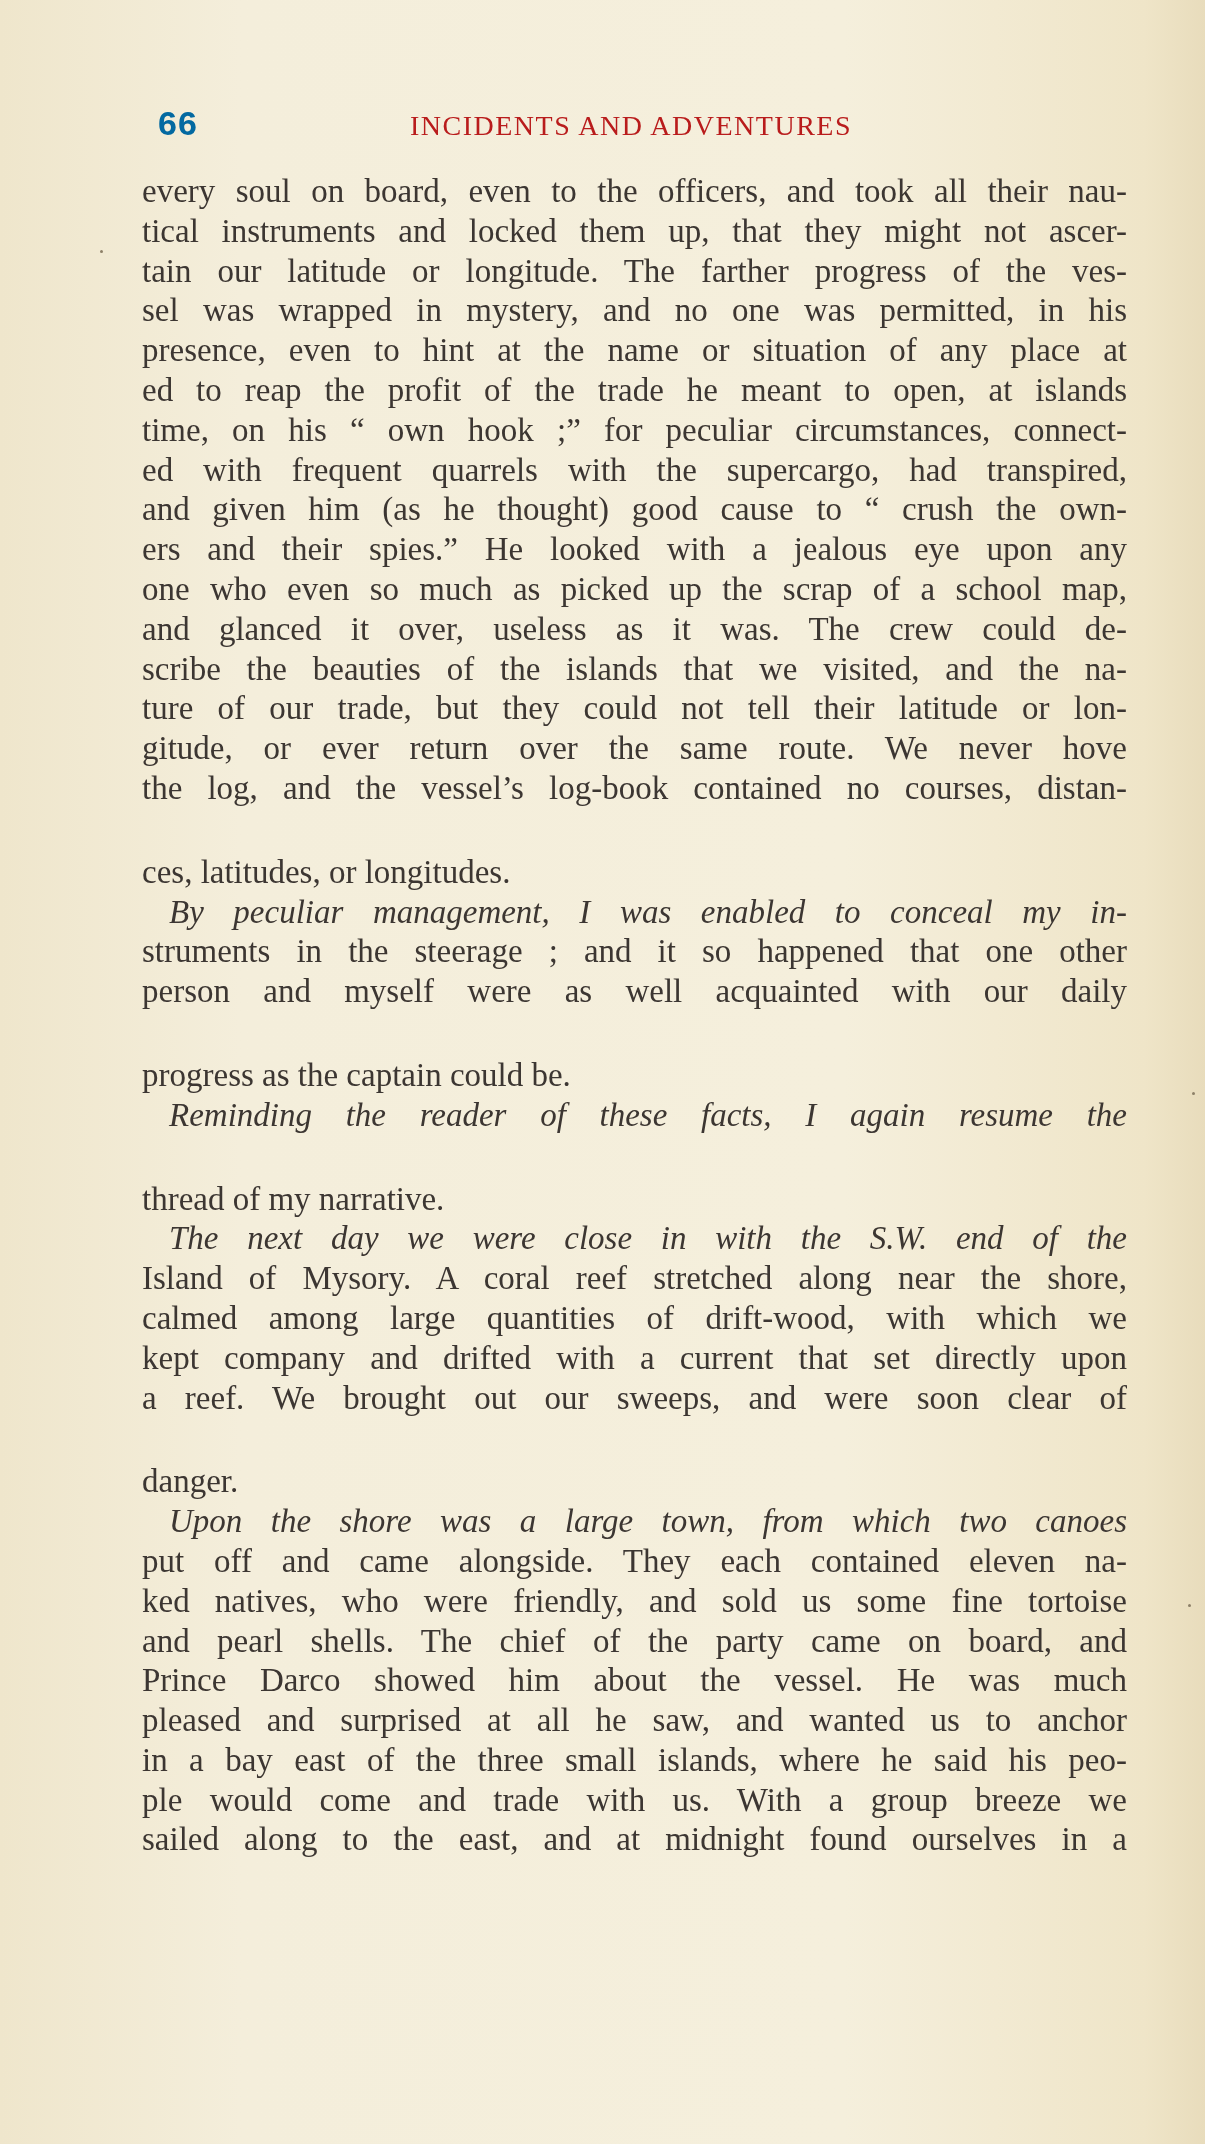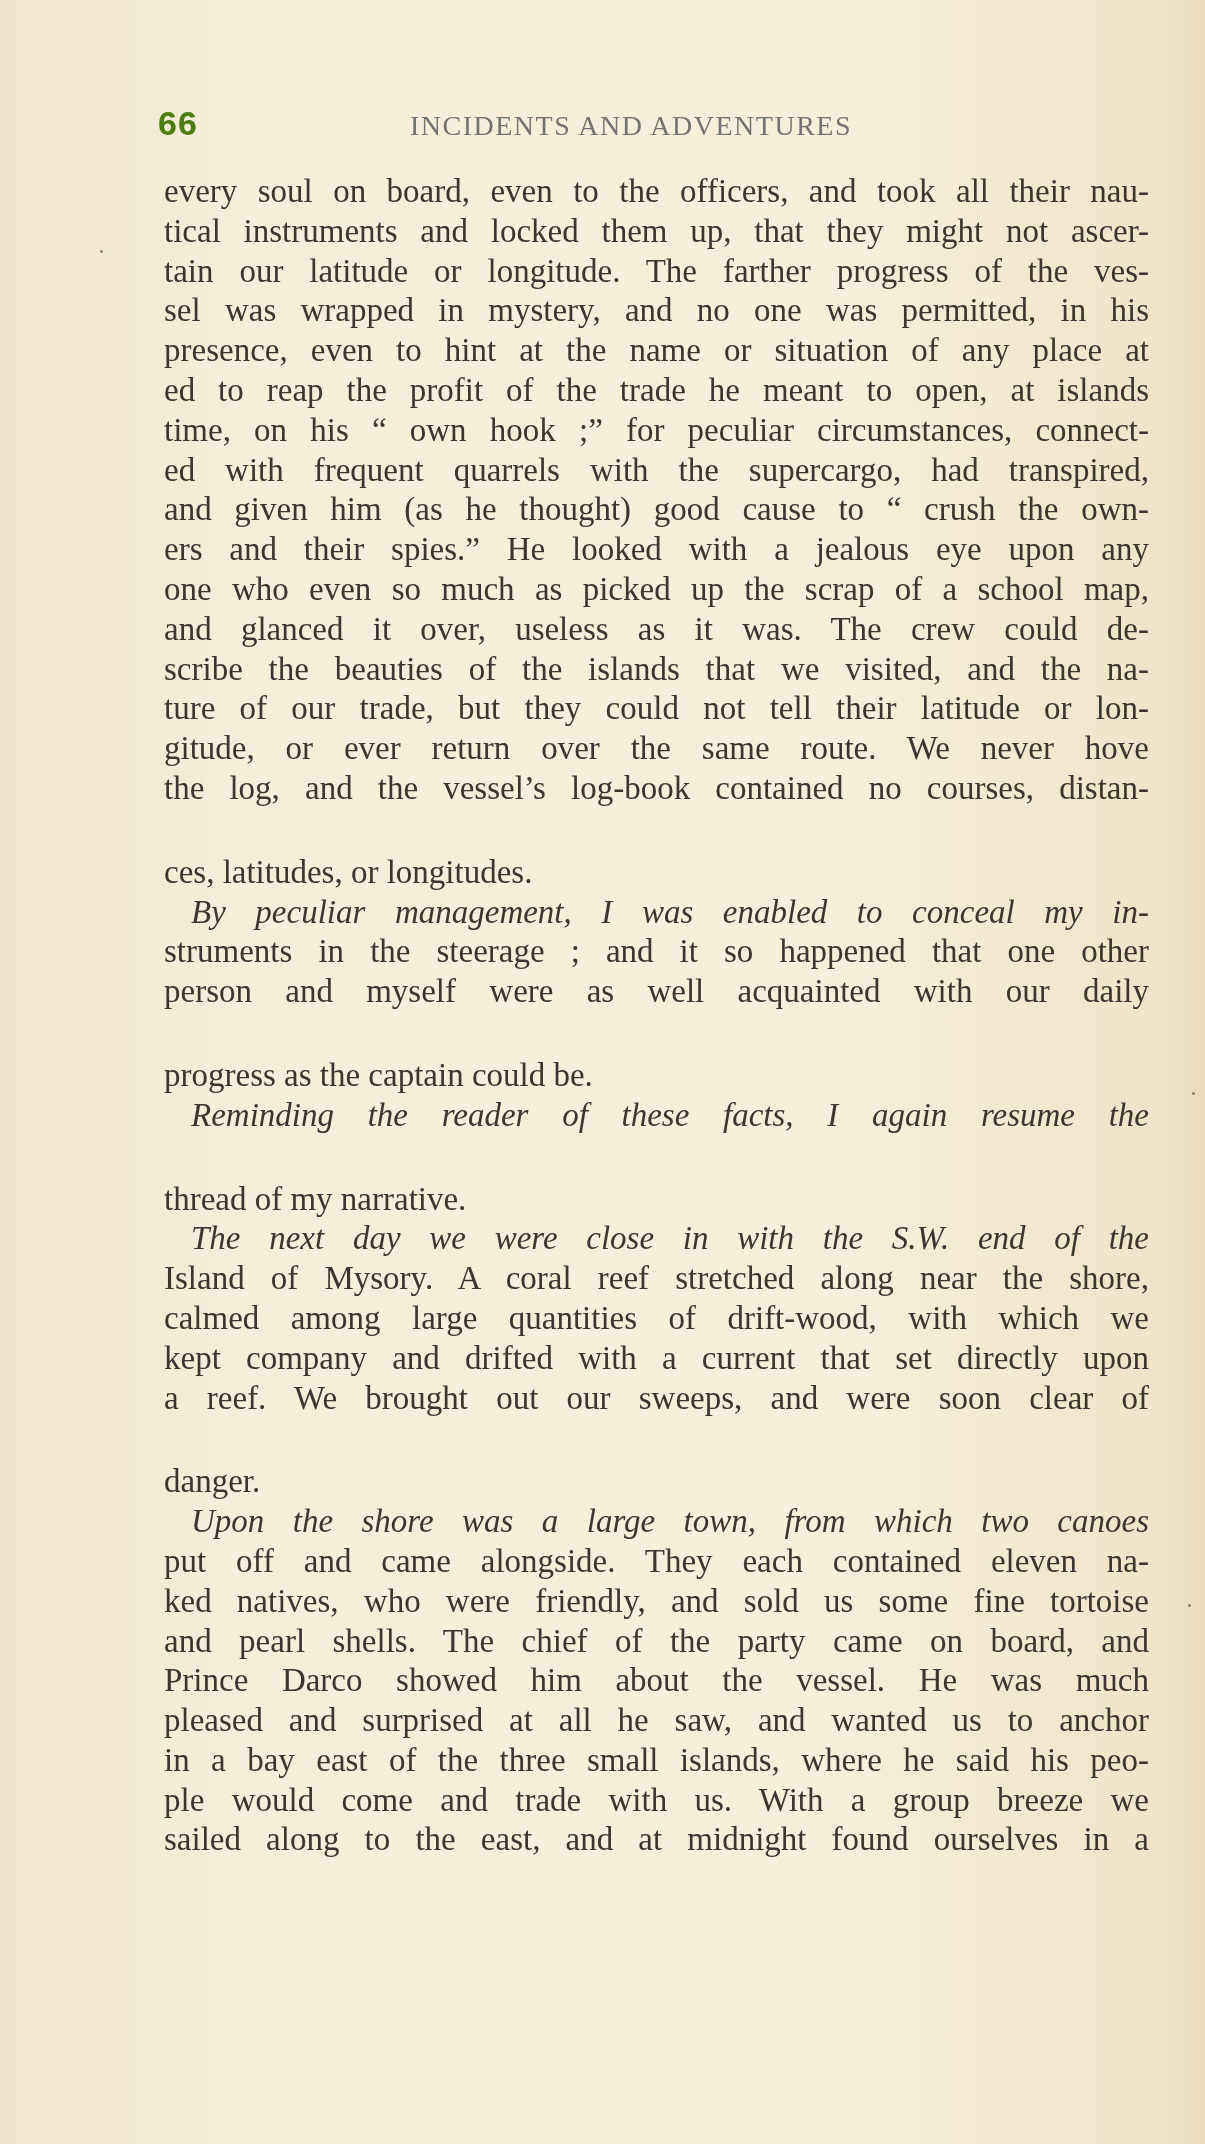--- a/index.html
+++ b/index.html
@@ -29,35 +29,35 @@
       width: 960px;
       height: 50px;
     }
     .page-number {
       position: absolute;
       left: 0;
       top: 0;
       font-family: "Liberation Sans", sans-serif;
       font-weight: bold;
       font-size: 34px;
-      color: #4d7c0f;
+      color: #0369a1;
       letter-spacing: 1px;
     }
     .running-title {
       position: absolute;
       left: 252px;
       top: 6px;
       font-family: "Liberation Serif", serif;
       font-size: 28px;
       letter-spacing: 1.5px;
-      color: #737373;
+      color: #b91c1c;
     }
     .body-text {
       position: absolute;
-      left: 164px;
+      left: 142px;
       top: 172px;
       width: 985px;
     }
     .line {
       font-family: "Liberation Serif", serif;
       font-size: 33px;
       line-height: 39.8px;
       height: 39.8px;
       white-space: nowrap;
       text-align: justify;

